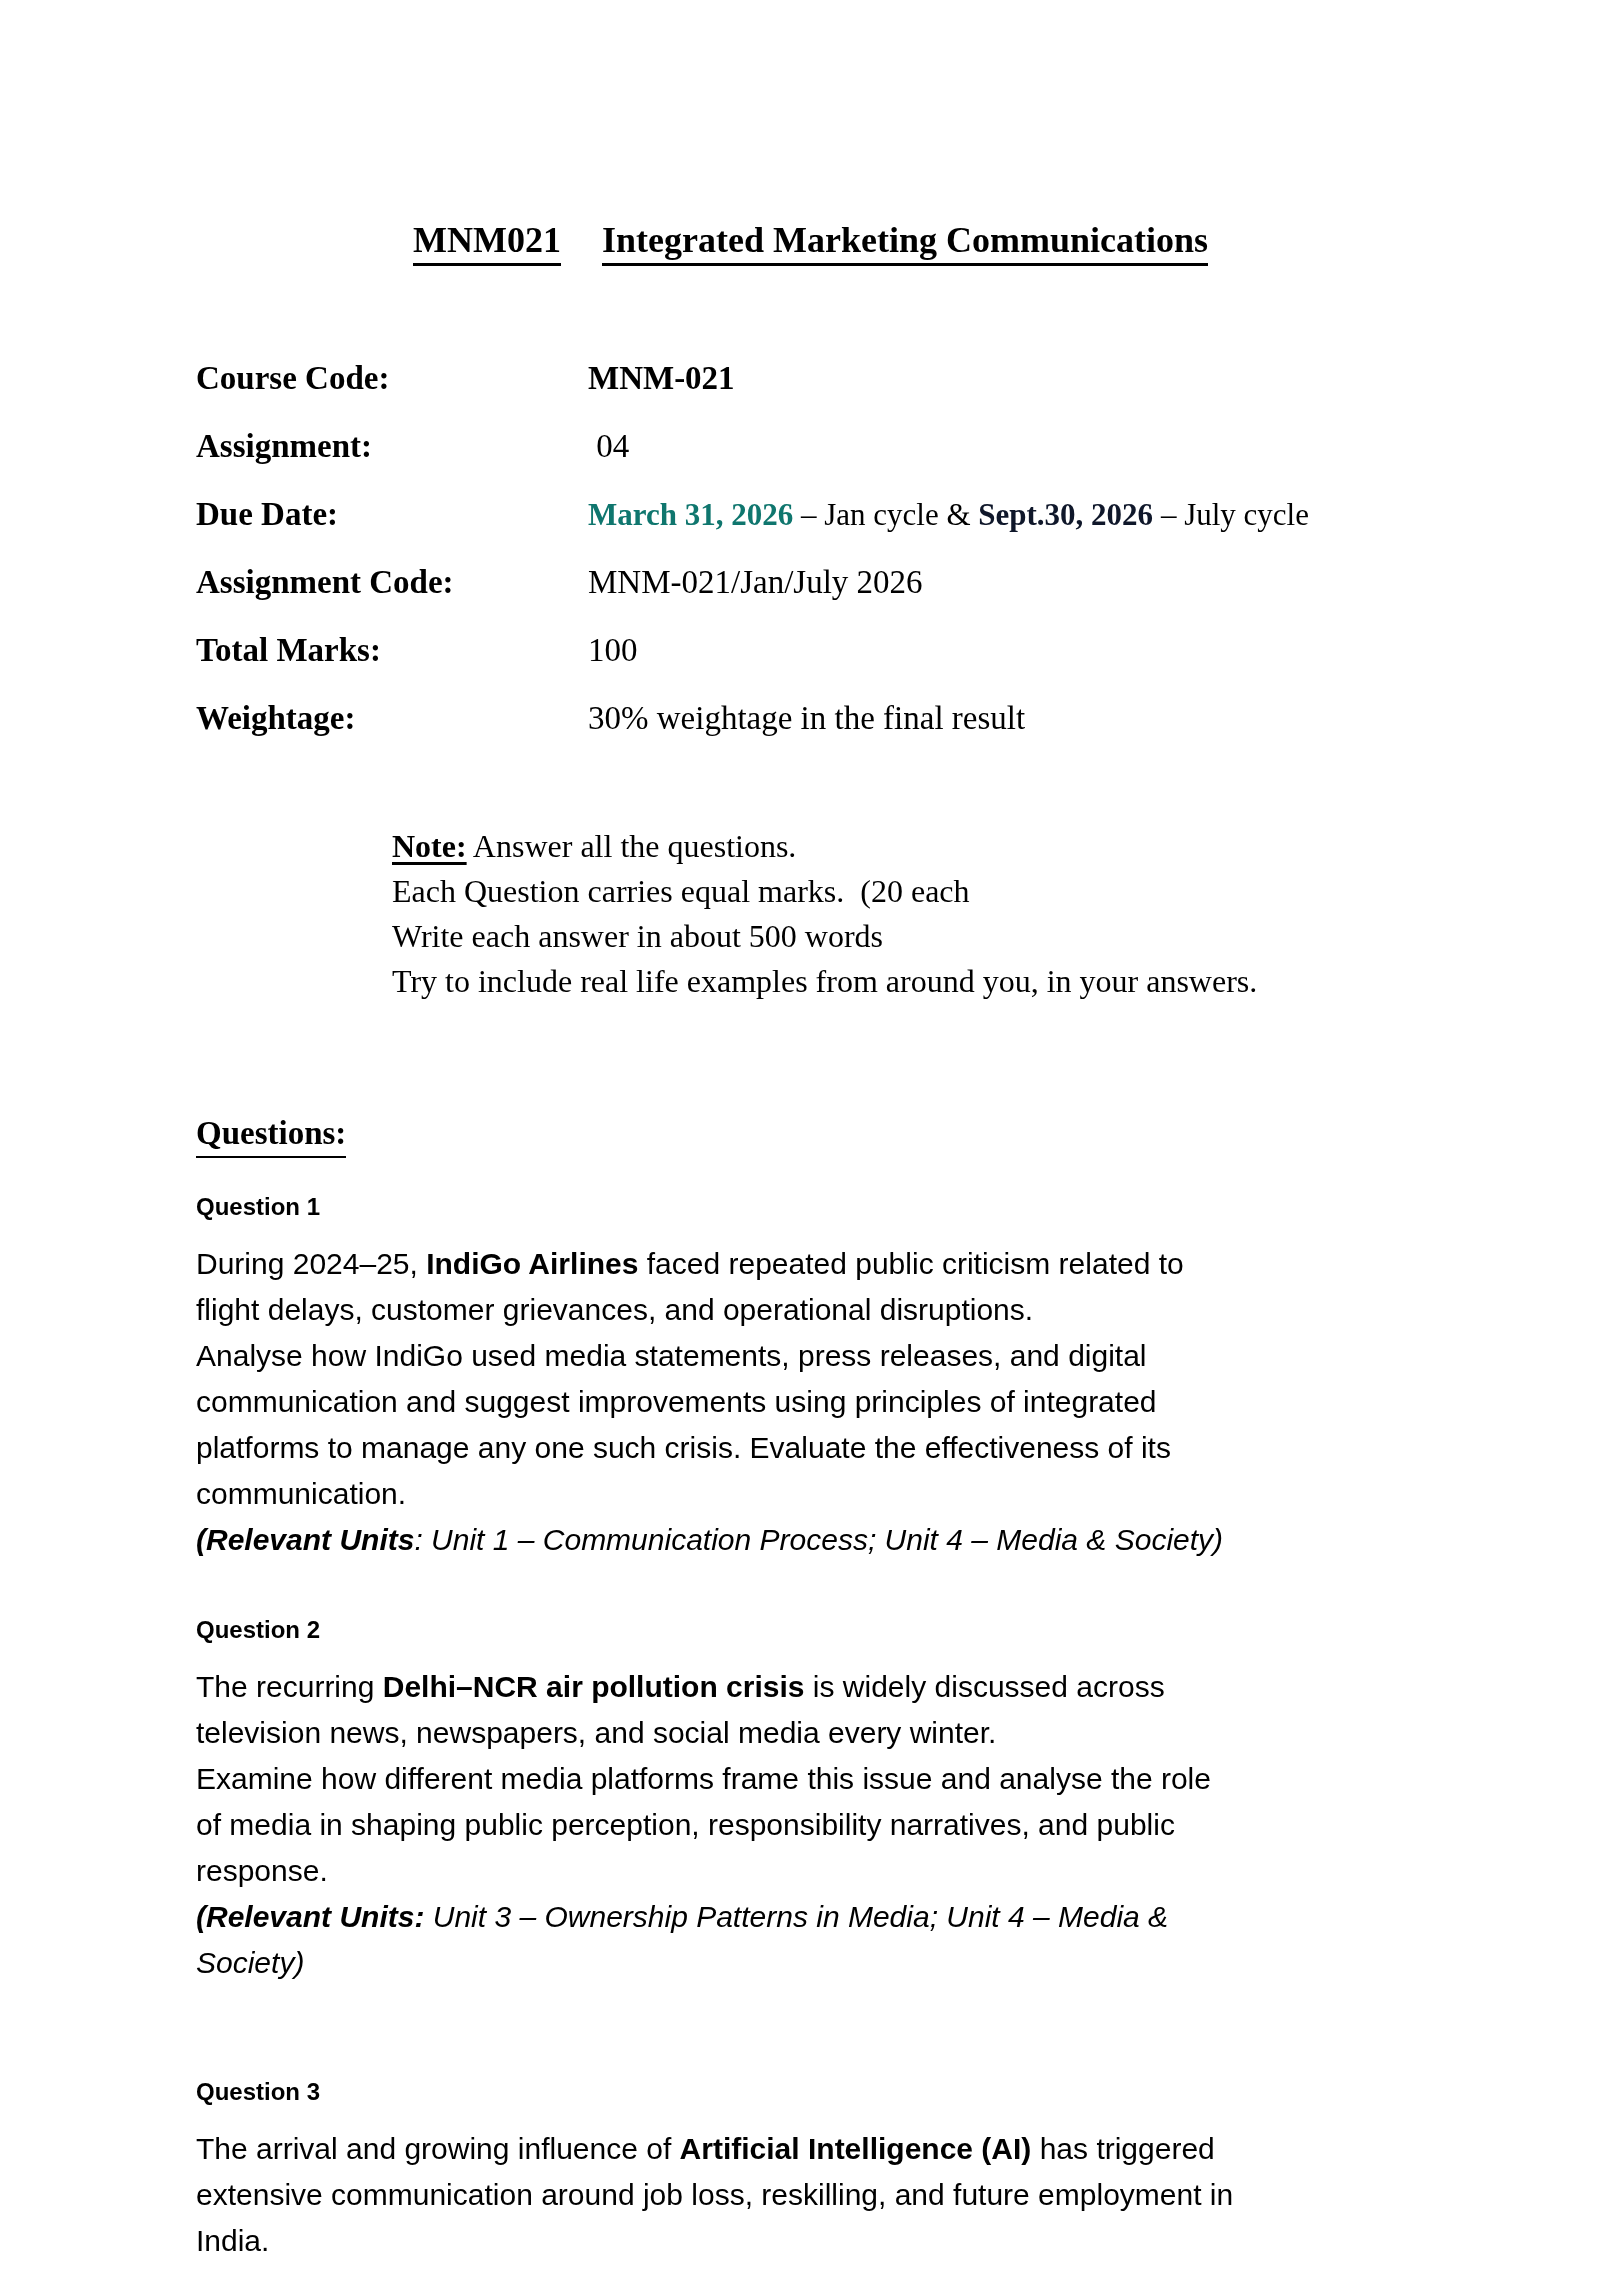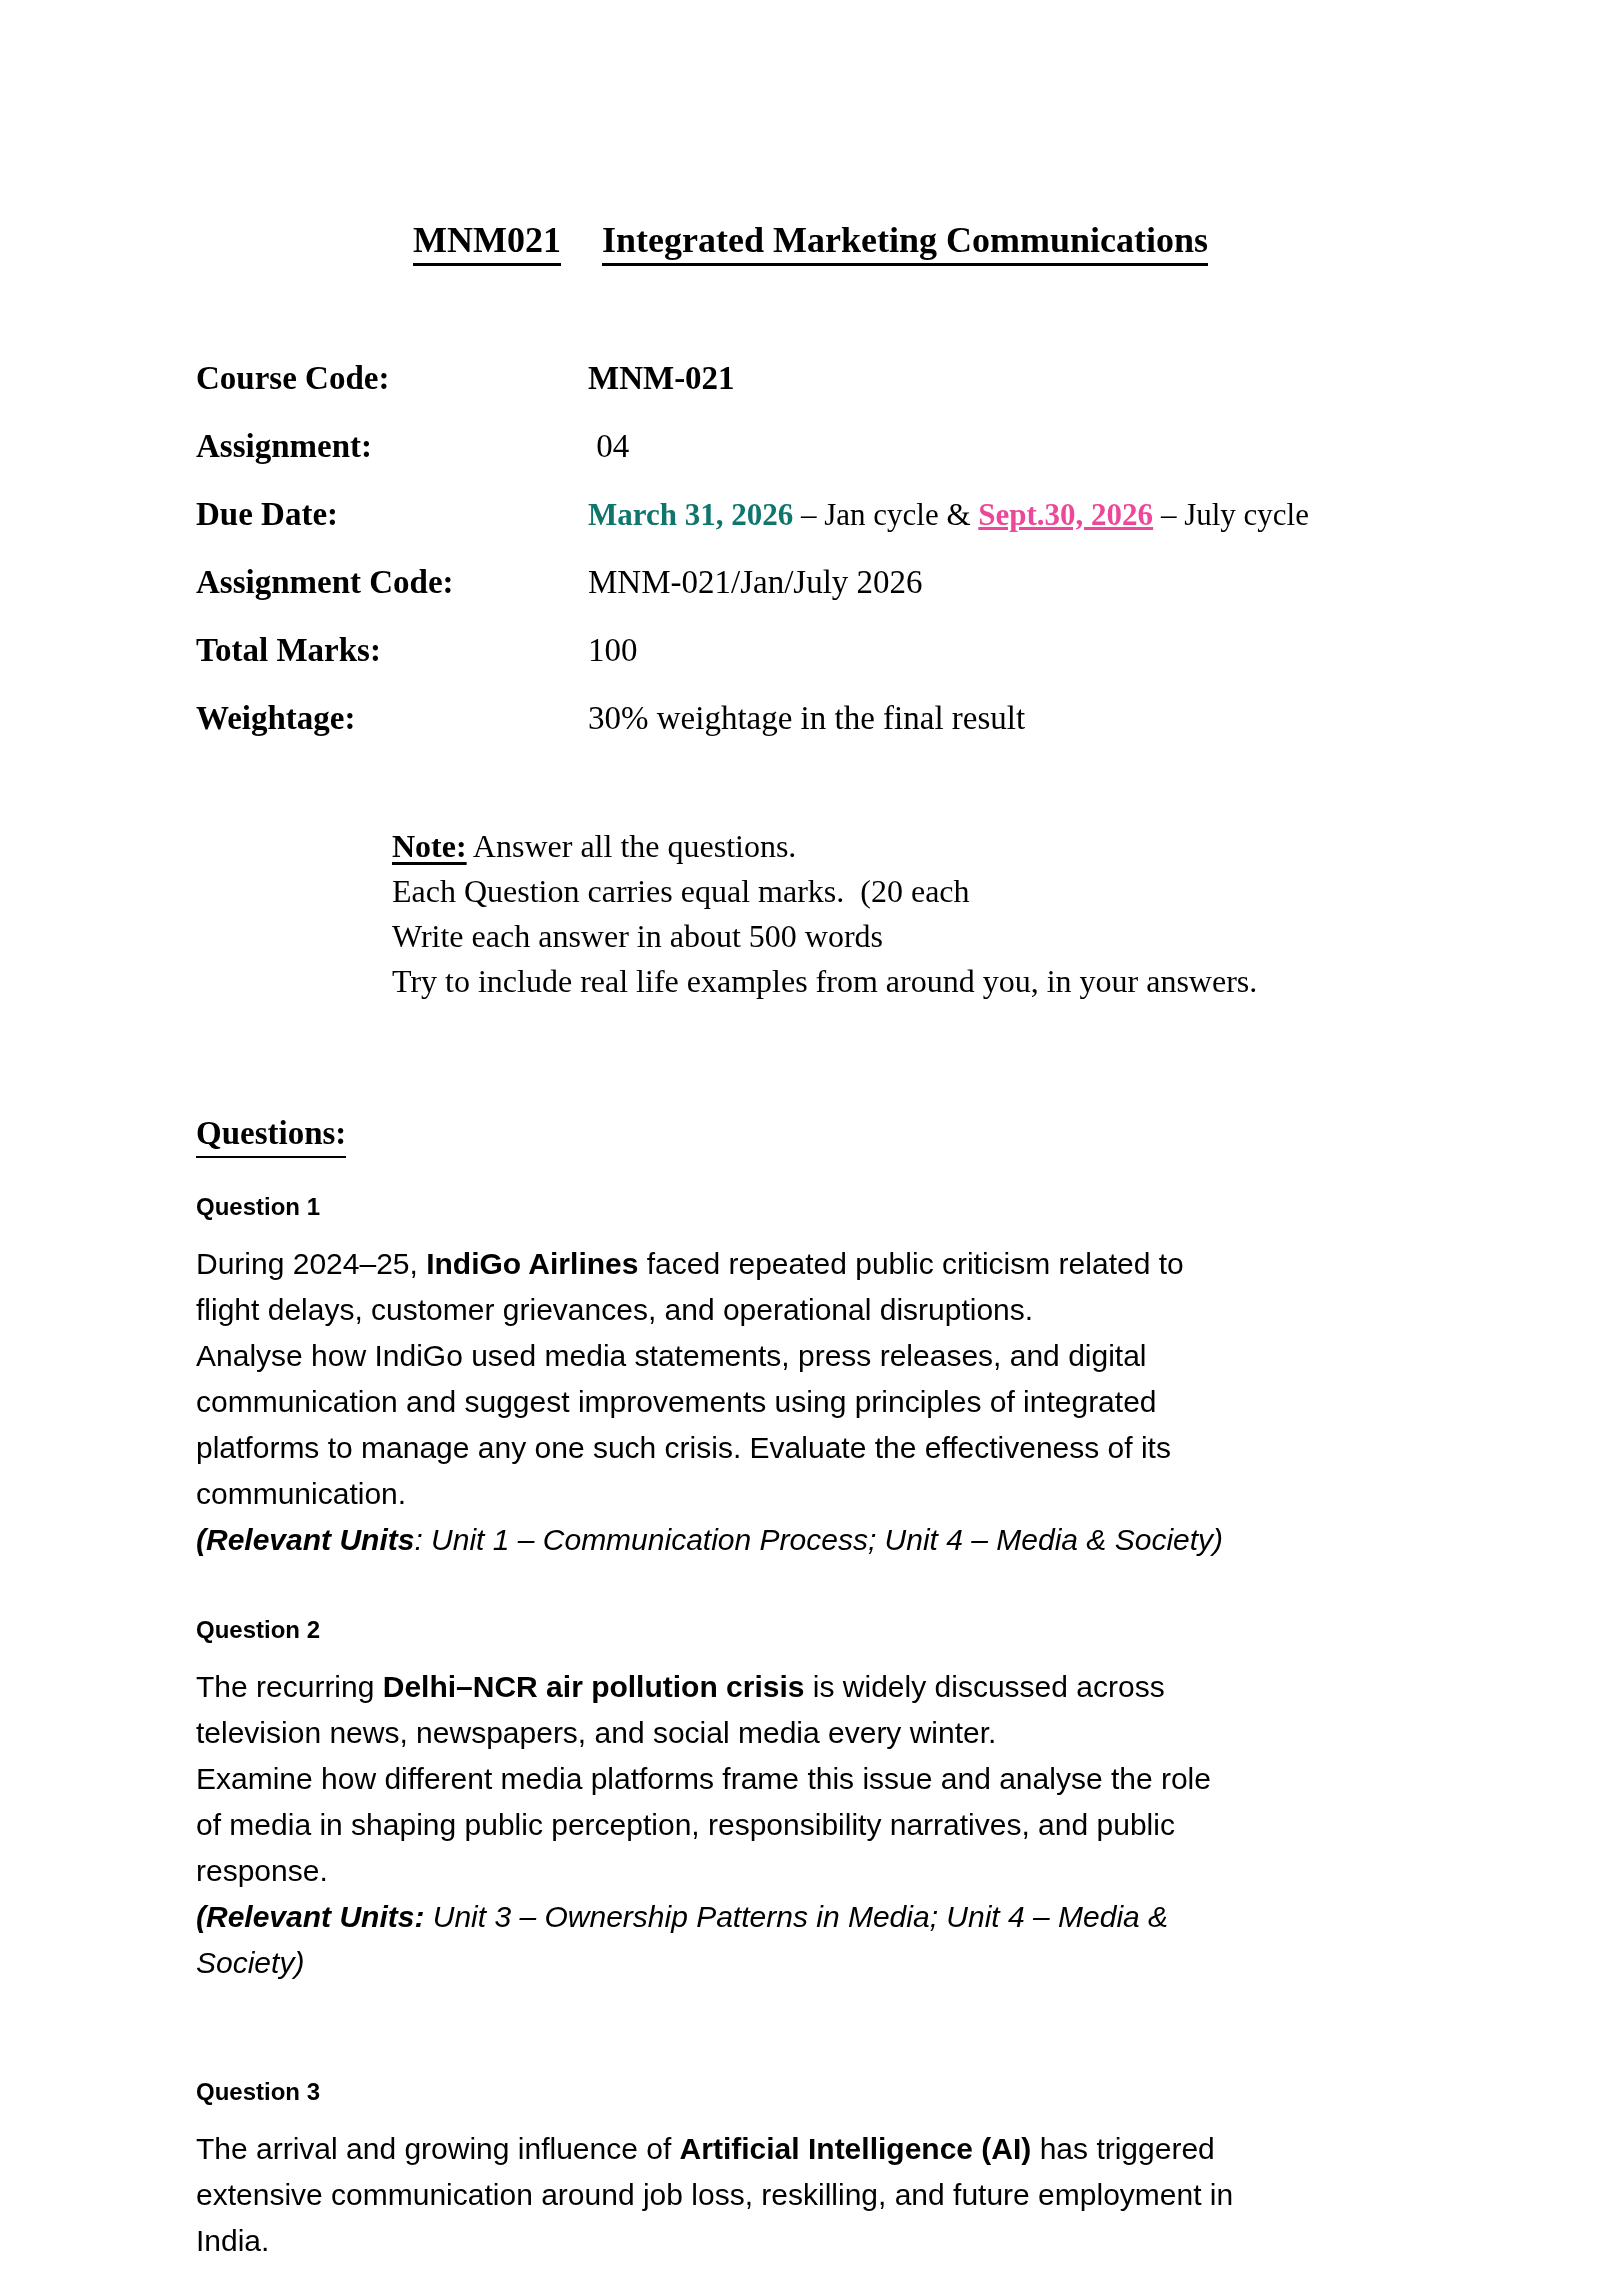--- a/index.html
+++ b/index.html
@@ -107,21 +107,21 @@
     <div class="info-row">
       <span class="info-label">Course Code:</span>
       <span class="info-value v-bold">MNM-021</span>
     </div>
     <div class="info-row">
       <span class="info-label">Assignment:</span>
       <span class="info-value"> 04</span>
     </div>
     <div class="info-row">
       <span class="info-label">Due Date:</span>
-      <span class="info-value v-date"><span style="font-weight: bold; color: #0f766e;">March 31, 2026</span><span> – Jan cycle &amp; </span><span style="font-weight: bold; color: #ec4899; text-decoration: underline;">Sept.30, 2026</span><span> – July cycle</span></span>
+      <span class="info-value v-date"><span style="font-weight: bold; color: #0f766e;">March 31, 2026</span><span> – Jan cycle &amp; </span><span style="font-weight: bold; color: #0f172a;">Sept.30, 2026</span><span> – July cycle</span></span>
     </div>
     <div class="info-row">
       <span class="info-label">Assignment Code:</span>
       <span class="info-value">MNM-021/Jan/July 2026</span>
     </div>
     <div class="info-row">
       <span class="info-label">Total Marks:</span>
       <span class="info-value">100</span>
     </div>
     <div class="info-row">

